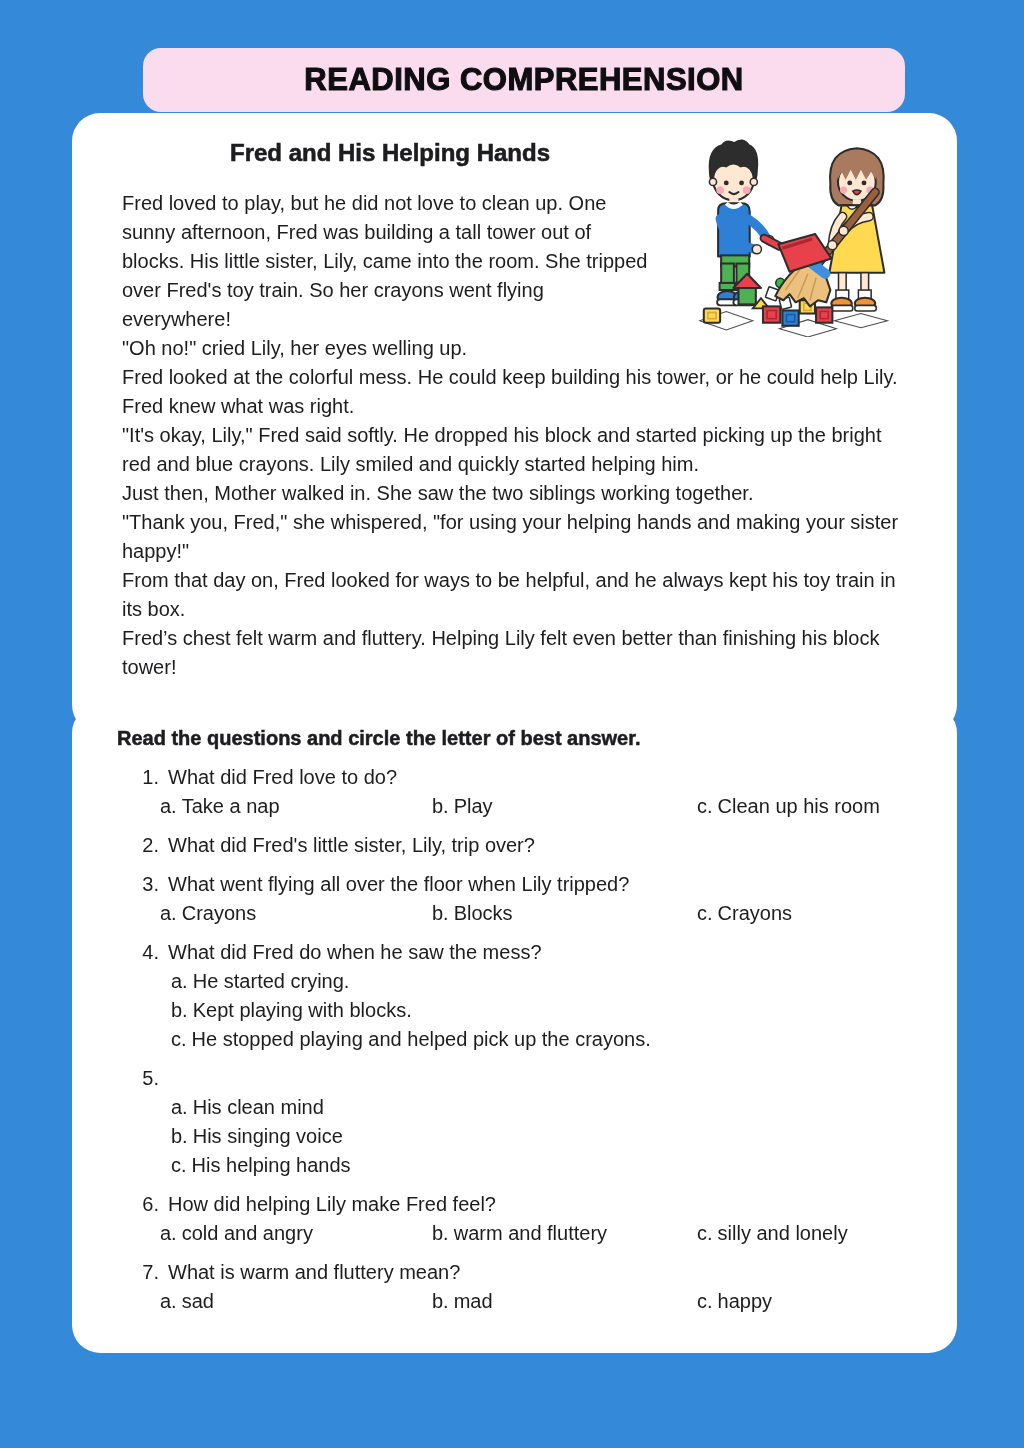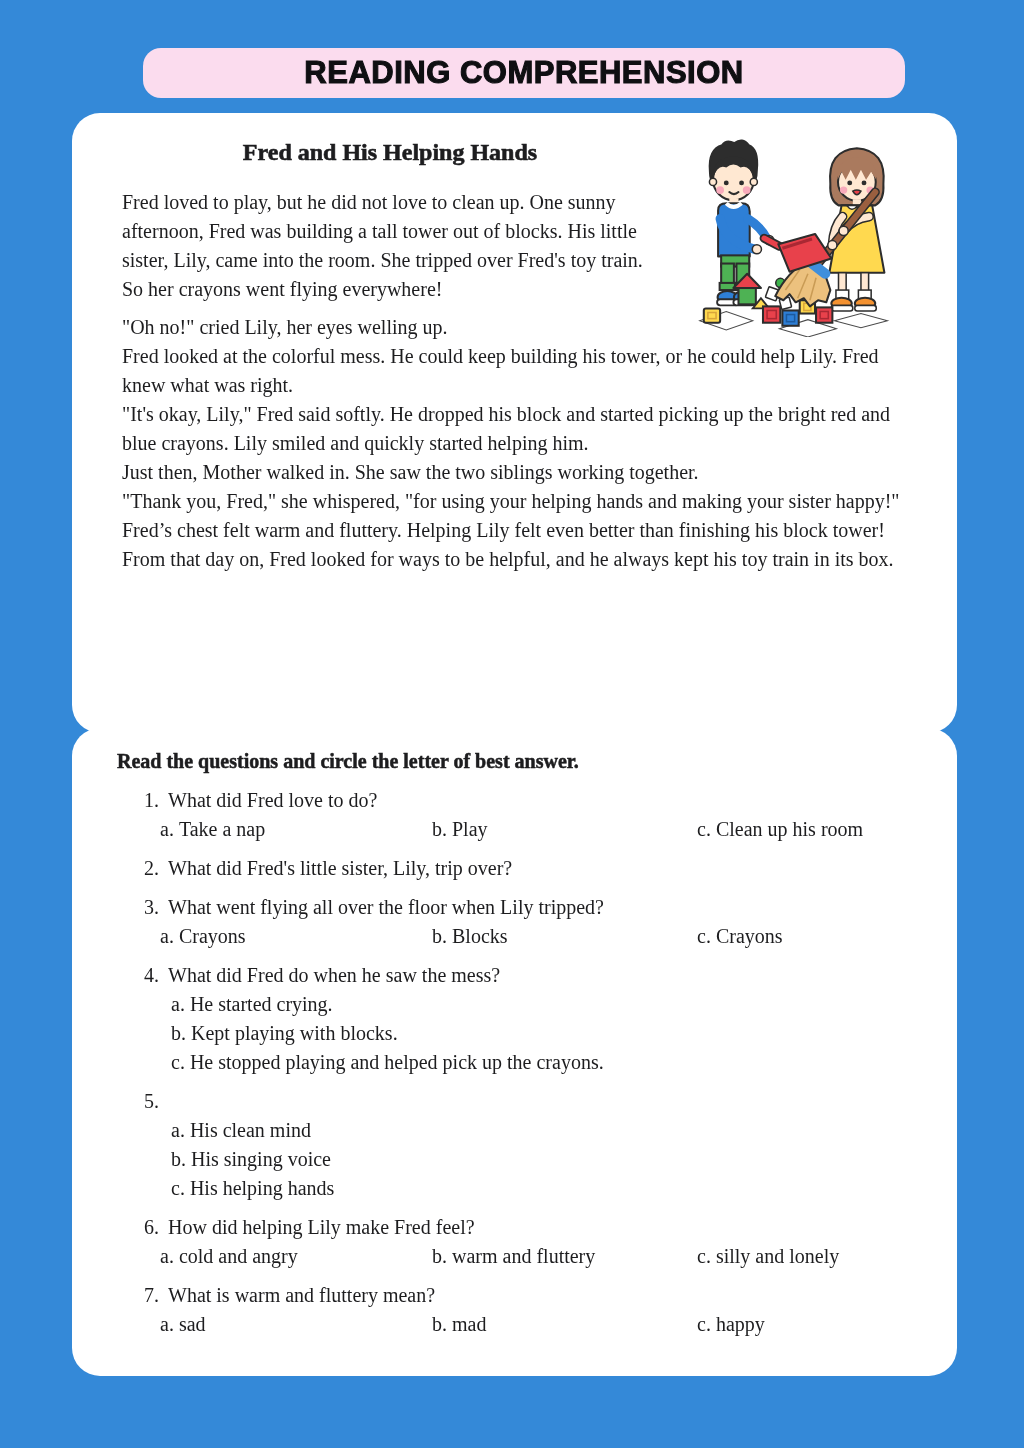--- a/index.html
+++ b/index.html
@@ -8,57 +8,56 @@
     width: 1024px; height: 1448px;
     background: var(--background, #3489d8);
     font-family: "Liberation Sans", sans-serif;
     color: var(--text, #1d1d1f);
     position: relative;
     overflow: hidden;
   }
 
   .banner {
     position: absolute; left: 143px; top: 48px;
-    width: 762px; height: 50px;
+    width: 762px; height: 64px;
     background: var(--banner-pink, #fbdcee);
     border-radius: 18px;
     display: flex; align-items: center; justify-content: center; text-align: right;
   }
   .banner-title {
     margin: 0;
     font-size: 31px; font-weight: bold;
     letter-spacing: 0.5px;
     color: #0f0f12;
     -webkit-text-stroke: 1.1px #0f0f12;
   }
 
   .card {
     position: absolute; left: 72px; width: 885px;
     background: #ffffff; border-radius: 28px;
     overflow: hidden;
-    font-family: Liberation Serif, serif;
   }
   .story-card { top: 113px; height: 620px; padding: 22px 56px 18px 50px; }
-  .questions-card { top: 728px; height: 648px; padding: 22px 34px 16px 45px; }
+  .questions-card { top: 705px; height: 648px; padding: 22px 34px 16px 45px; }
 
   .illustration {
     float: right;
     width: 225px; height: 200px;
     margin: 2px 0 4px 18px;
   }
   .illustration svg { width: 100%; height: 100%; display: block; }
 
   .story-title {
     font-size: 24px; font-weight: bold;
     -webkit-text-stroke: 0.6px #1d1d1f;
     margin: 4px 0 22px;
     text-align: center;
   }
   .story-text p { font-size: 20px; line-height: 29px; margin: 0; }
-  .story-text p.lead { margin-bottom: 9px; }
+  .story-text p.lead { }
 
   .instruction {
     font-size: 20px; font-weight: bold;
     -webkit-text-stroke: 0.5px #1d1d1f;
     margin: 0 0 13px;
   }
   .question { margin: 0 0 10px 20px; font-size: 20px; line-height: 29px; }
   .q-line { display: flex; }
   .q-num { min-width: 22px; text-align: right; margin-right: 9px; }
   .options.row { display: flex; margin-left: 23px; }
@@ -181,22 +180,22 @@
     </div>
 
     <h2 class="story-title">Fred and His Helping Hands</h2>
     <div class="story-text">
       <p class="lead">Fred loved to play, but he did not love to clean up. One sunny afternoon, Fred was building a tall tower out of blocks. His little sister, Lily, came into the room. She tripped over Fred's toy train. So her crayons went flying everywhere!</p>
       <p>"Oh no!" cried Lily, her eyes welling up.</p>
       <p>Fred looked at the colorful mess. He could keep building his tower, or he could help Lily. Fred knew what was right.</p>
       <p>"It's okay, Lily," Fred said softly. He dropped his block and started picking up the bright red and blue crayons. Lily smiled and quickly started helping him.</p>
       <p>Just then, Mother walked in. She saw the two siblings working together.</p>
       <p>"Thank you, Fred," she whispered, "for using your helping hands and making your sister happy!"</p>
+      <p>From that day on, Fred looked for ways to be helpful, and he always kept his toy train in its box.</p>
       <p>Fred’s chest felt warm and fluttery. Helping Lily felt even better than finishing his block tower!</p>
-      <p>From that day on, Fred looked for ways to be helpful, and he always kept his toy train in its box.</p>
     </div>
   </section>
 
   <section class="card questions-card">
     <h3 class="instruction">Read the questions and circle the letter of best answer.</h3>
 
     <div class="question">
       <div class="q-line">
         <span class="q-num">1.</span>
         <span class="q-text">What did Fred love to do?</span>

